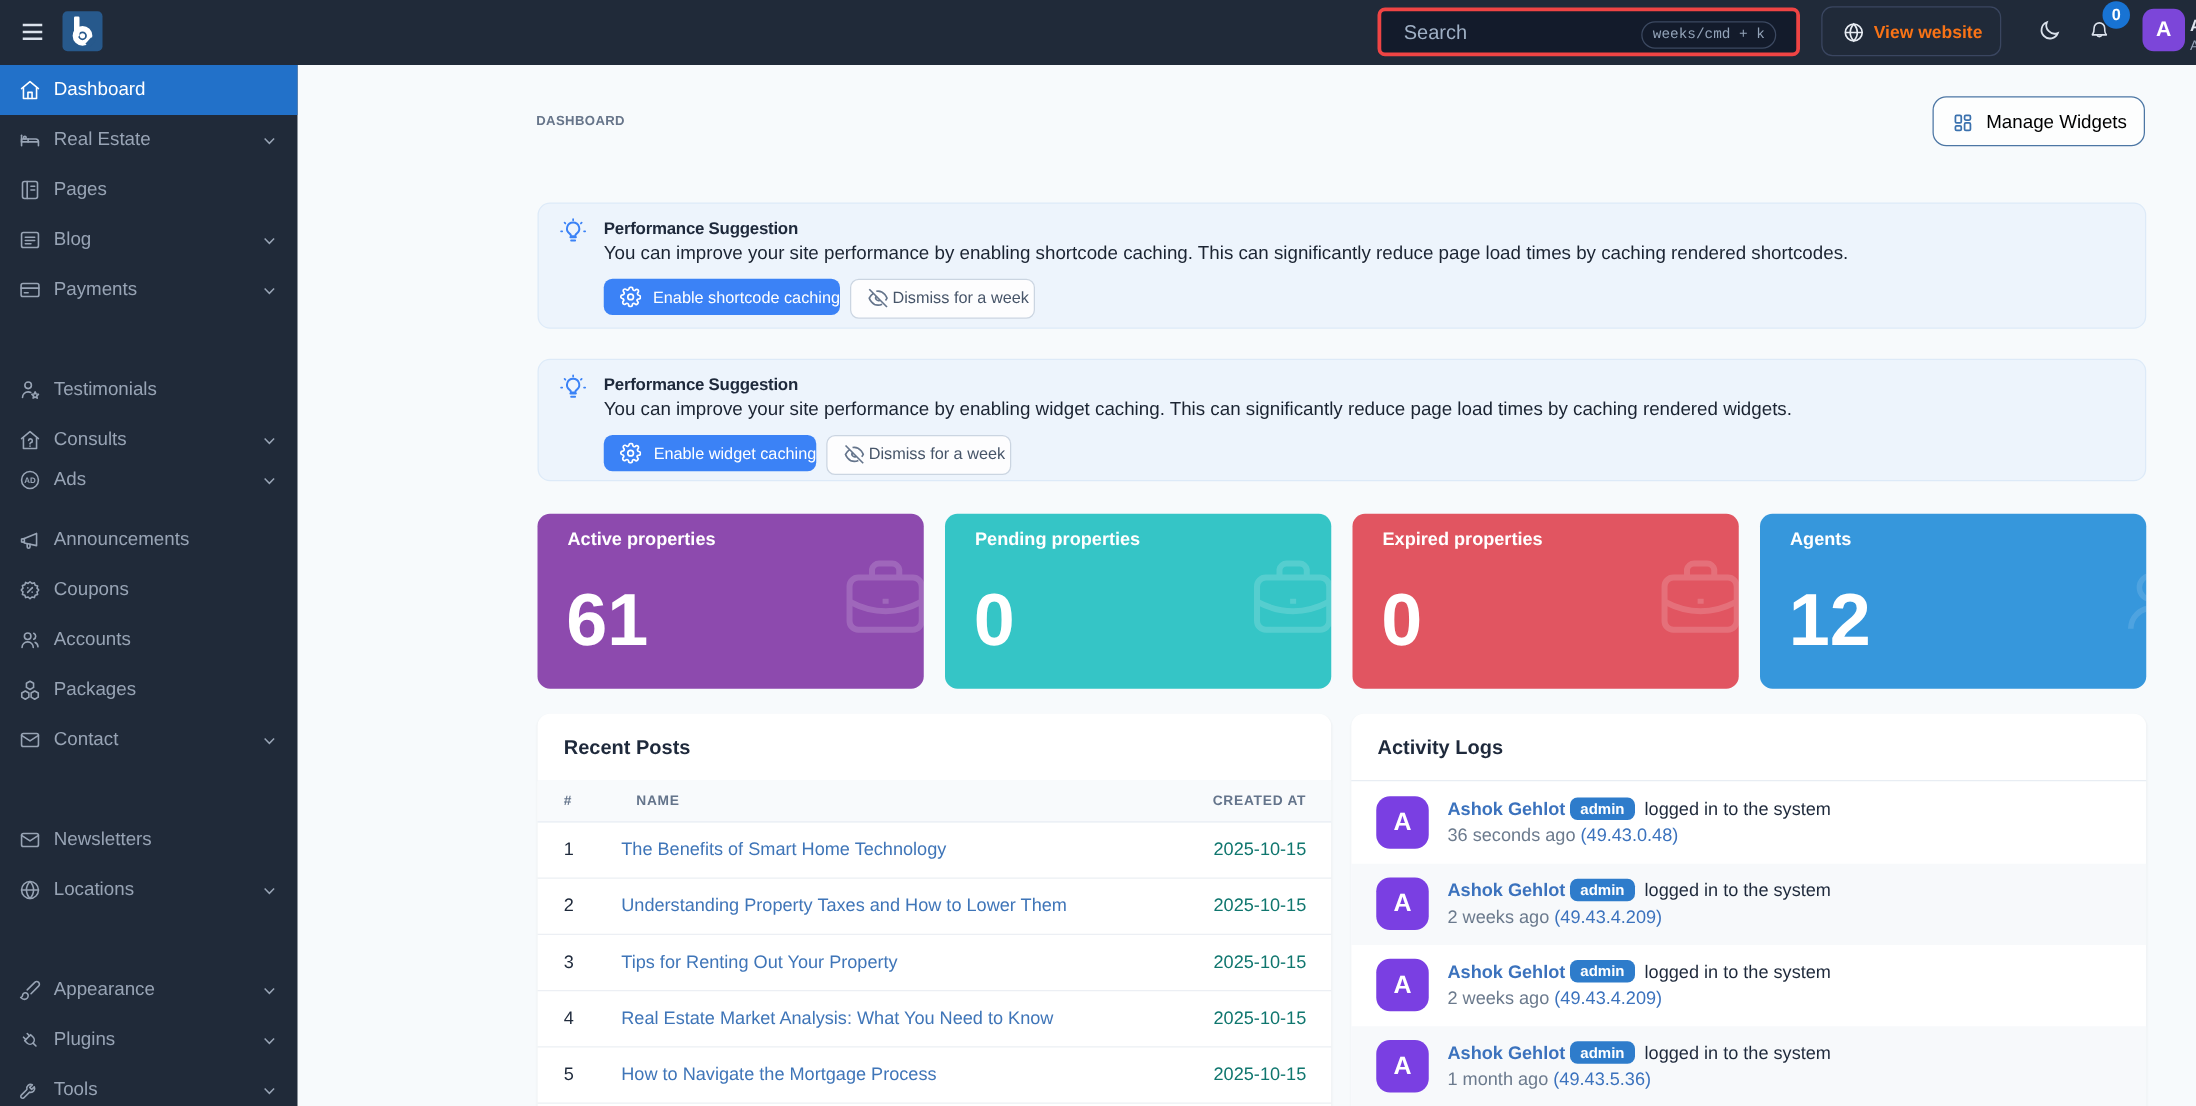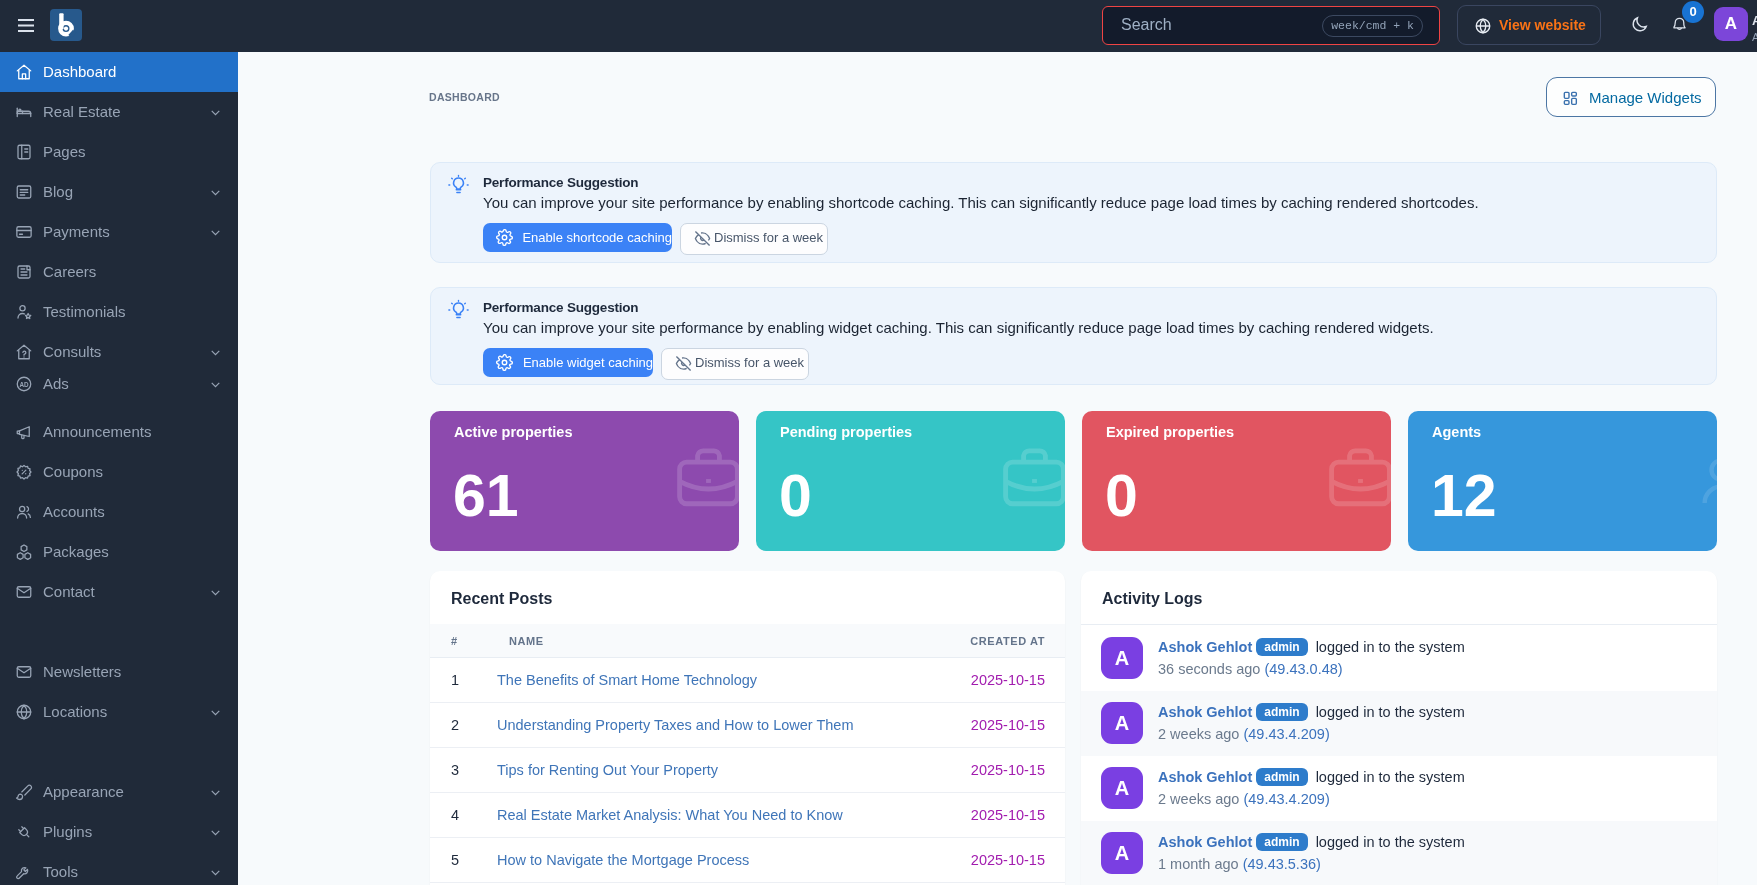--- a/index.html
+++ b/index.html
@@ -4,21 +4,21 @@
 <style>
   * { margin:0; padding:0; box-sizing:border-box; }
   html,body { width:1757px; height:885px; overflow:hidden; background:#f7fafc;
     font-family:"Liberation Sans", sans-serif; }
   .abs { position:absolute; }
 
   
   #topbar { position:absolute; left:0; top:0; width:1757px; height:52px; background:#202a39; }
   #logo { position:absolute; left:50px; top:9px; width:32px; height:32px; background:#27598c; border-radius:4px; }
   #searchbox { position:absolute; left:1102px; top:6px; width:338px; height:39px;
-    background:#131b2b; border:1px solid #ef4444; border-radius:6px; }
+    background:#131b2b; border:3px solid #ef4444; border-radius:6px; }
   #searchbox .ph { position:absolute; left:18px; top:9px; font-size:16px; color:#9fb0c5; }
   #searchbox .kbd { position:absolute; right:16px; top:8px; height:22px; line-height:20px;
     border:1px solid #3c4961; border-radius:11px; padding:0 8px;
     font-family:"Liberation Mono", monospace; font-size:11.5px; color:#93a3b8; }
   #viewweb { position:absolute; left:1457px; top:5px; width:144px; height:40px;
     border:1px solid #3a4660; border-radius:9px; color:#f97316; font-size:14px; font-weight:600; }
   #viewweb span { position:absolute; left:41px; top:11px; }
   #avatar { position:absolute; left:1714px; top:7px; width:34px; height:34px; background:#7c46d9;
     border-radius:9px; color:#fff; font-weight:bold; font-size:17px; text-align:center; line-height:34px; }
   #notifbadge { position:absolute; left:1682px; top:1px; width:22px; height:22px; border-radius:50%;
@@ -31,21 +31,21 @@
   .mitem { position:absolute; left:0; width:238px; height:40px; color:#98a4b5; font-size:15px; }
   .mitem .txt { position:absolute; left:43px; top:11px; }
   .mitem svg.mi { position:absolute; left:15px; top:11px; }
   .mitem svg.chev { position:absolute; right:16px; top:14px; }
   .mitem.active { background:#2271c9; color:#fff; }
 
   
   #crumb { position:absolute; left:429px; top:91px; font-size:10.5px; font-weight:bold;
     color:#67758a; letter-spacing:0.3px; }
   #managew { position:absolute; left:1546px; top:77px; width:170px; height:40px; background:#fdfefe;
-    border:1px solid #4c76a4; border-radius:11px; color:#0369a1; font-size:15px; font-weight:500;}
+    border:1px solid #4c76a4; border-radius:11px; color:#000000; font-size:15px; font-weight:500;}
   #managew span { position:absolute; left:42px; top:11px; }
 
   .sugg { position:absolute; left:430px; width:1287px; background:#edf4fc;
     border:1px solid #ddeaf8; border-radius:10px;text-decoration:underline; }
   .sugg .tit { position:absolute; left:52px; top:12px; font-size:13.5px; font-weight:bold; color:#1e293b; letter-spacing:-0.2px; }
   .sugg .body { position:absolute; left:52px; top:31px; font-size:15px; color:#1b2432; }
   .sugg .bluebtn { position:absolute; left:52px; top:60px; height:29px; background:#3b82f6;
     border-radius:7px; color:#fff; font-size:13px; font-weight:500; line-height:29px; white-space:nowrap;text-align:right; }
   .sugg .ghostbtn { position:absolute; top:60px; height:32px; background:#fdfdfe; border:1px solid #cbd5e1;
     border-radius:7px; color:#475569; font-size:13px; font-weight:500; line-height:27px; white-space:nowrap; }
@@ -61,21 +61,21 @@
   .panel .pdiv { position:absolute; left:0; top:53px; width:100%; height:1px; background:#e8edf3; }
 
   
   #posts { left:430px; width:635px; }
   #thead { position:absolute; left:0; top:53px; width:100%; height:34px; background:#f8fafc;
     border-bottom:1px solid #e8edf3; font-size:11px; font-weight:bold; color:#64748b; letter-spacing:0.6px; }
   .prow { position:absolute; left:0; width:100%; height:45px; border-bottom:1px solid #eceff4;
     font-size:14.5px; }
   .prow .n { position:absolute; left:21px; top:14px; color:#1e293b; }
   .prow .lnk { position:absolute; left:67px; top:14px; color:#3f75b8; }
-  .prow .dt { position:absolute; right:20px; top:14px; color:#a21caf; }
+  .prow .dt { position:absolute; right:20px; top:14px; color:#0f766e; }
 
   
   #activity { left:1081px; width:636px; }
   .arow { position:absolute; left:0; width:100%; height:65px; }
   .arow.alt { background:#f7f9fb; }
   .arow .av { position:absolute; left:20px; top:11px; width:42px; height:42px; background:#7a3fe2;
     border-radius:11px; color:#fff; font-size:20px; font-weight:bold; text-align:center; line-height:42px; }
   .arow .l1 { position:absolute; left:77px; top:13px; font-size:14.5px; color:#1e293b; }
   .arow .l1 b.nm { color:#3b72bd; }
   .arow .badge { display:inline-block; background:#2e7ccb; color:#fff; font-size:12px; font-weight:bold;
@@ -95,21 +95,21 @@
   <div id="logo">
     <svg width="32" height="32" viewBox="0 0 32 32">
       <circle cx="16" cy="19.6" r="5.7" fill="none" stroke="#fff" stroke-width="4.4"></circle>
       <rect x="9.2" y="4.2" width="4.4" height="16" fill="#fff" rx="1"></rect>
       <circle cx="16" cy="19.6" r="2.1" fill="#fff"></circle>
       <rect x="19" y="22.5" width="7" height="4.4" fill="#27598c" transform="rotate(-48 22.5 25)"></rect>
     </svg>
   </div>
   <div id="searchbox">
     <div class="ph">Search</div>
-    <div class="kbd">week/cmd + k</div>
+    <div class="kbd">weeks/cmd + k</div>
   </div>
   <div id="viewweb">
     <svg class="abs" style="left:16px;top:11px" width="18" height="18" viewBox="0 0 24 24" fill="none" stroke="#e7ecf3" stroke-width="1.8">
       <circle cx="12" cy="12" r="9"></circle>
         <path d="M3 12h18M12 3c2.5 2.6 3.8 5.7 3.8 9s-1.3 6.4-3.8 9c-2.5-2.6-3.8-5.7-3.8-9S9.5 5.6 12 3z"></path>
     </svg>
     <span>View website</span>
   </div>
   <svg class="abs" style="left:1630px;top:15px" width="19" height="19" viewBox="0 0 24 24" fill="none" stroke="#dbe2ec" stroke-width="1.8">
     <path d="M20.5 14.5A8.5 8.5 0 0 1 9.5 3.5a8.5 8.5 0 1 0 11 11z"></path>
@@ -168,29 +168,20 @@
     <div class="mitem" style="top:160px">
     <svg class="mi" width="18" height="18" viewBox="0 0 24 24" fill="none" stroke="#98a4b5" stroke-width="1.7" stroke-linecap="round" stroke-linejoin="round" color="#98a4b5">
         <rect x="2.5" y="5" width="19" height="14" rx="2"></rect>
         <path d="M2.5 10h19"></path>
         <path d="M6 15h4"></path>
       </svg>
     <span class="txt">Payments</span>
     <svg class="chev" width="13" height="13" viewBox="0 0 24 24" fill="none" stroke="#98a4b5" stroke-width="2.2">
         <path d="m5 9 7 7 7-7"></path>
       </svg>
-  </div>
-    <div class="mitem" style="top:200px">
-    <svg class="mi" width="18" height="18" viewBox="0 0 24 24" fill="none" stroke="#98a4b5" stroke-width="1.7" stroke-linecap="round" stroke-linejoin="round" color="#98a4b5">
-        <rect x="4" y="4" width="16" height="16" rx="2"></rect>
-        <path d="M8 8h5M8 12h8M8 16h8"></path>
-        <path d="M16 4v5h4"></path>
-      </svg>
-    <span class="txt">Careers</span>
-
   </div>
     <div class="mitem" style="top:240px">
     <svg class="mi" width="18" height="18" viewBox="0 0 24 24" fill="none" stroke="#98a4b5" stroke-width="1.7" stroke-linecap="round" stroke-linejoin="round" color="#98a4b5">
         <circle cx="10" cy="7" r="3.5"></circle>
         <path d="M4 20c0-3.5 2.7-6 6-6 1 0 2 .2 2.8.7"></path>
         <path d="m17.5 14 1.1 2.3 2.4.3-1.8 1.7.5 2.4-2.2-1.2-2.2 1.2.5-2.4-1.8-1.7 2.4-.3z"></path>
       </svg>
     <span class="txt">Testimonials</span>
 
   </div>

